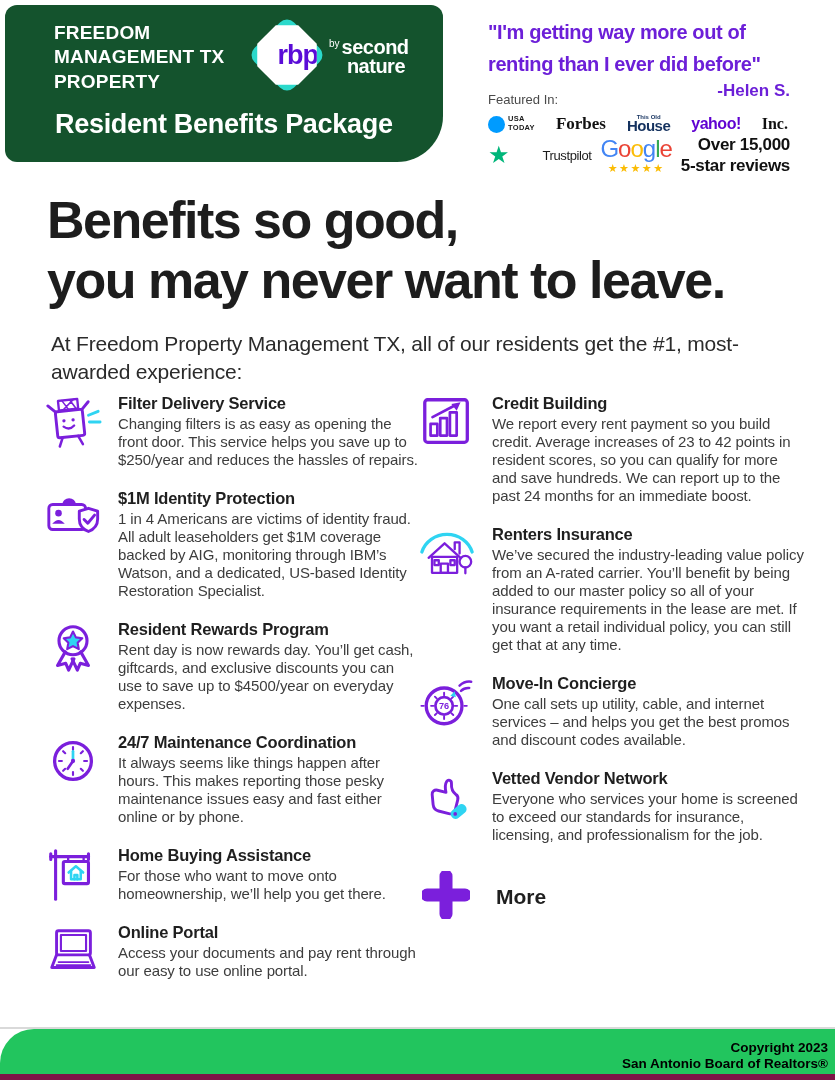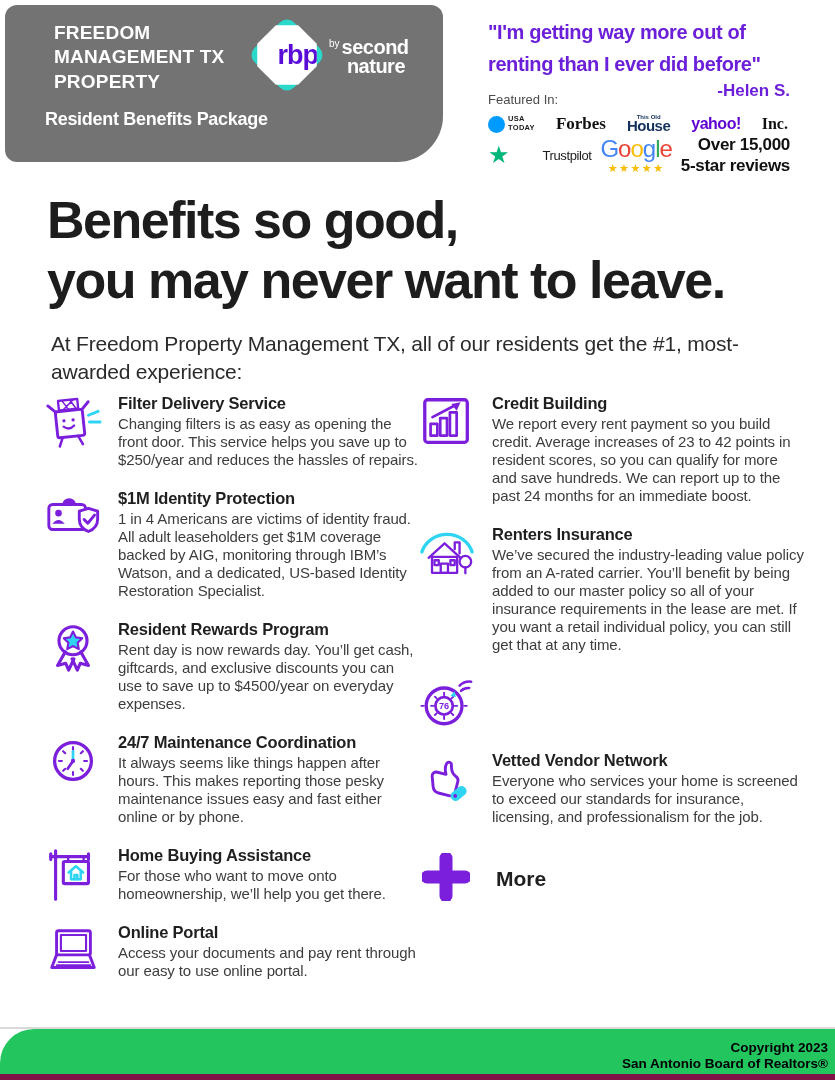--- a/index.html
+++ b/index.html
@@ -1,22 +1,22 @@
 <!DOCTYPE html>
 <html><head>
 <meta charset="utf-8">
 <style>
   html,body { margin:0; padding:0; }
   body { width:835px; height:1080px; background:#ffffff; font-family:"Liberation Sans",sans-serif; position:relative; overflow:hidden; }
   .page { position:absolute; inset:0; }
 
   
-  .brand-block { position:absolute; left:5px; top:5px; width:438px; height:157px; background:#737373; border-radius:12px 12px 46px 12px; }
+  .brand-block { position:absolute; left:5px; top:5px; width:438px; height:157px; background:#14532d; border-radius:12px 12px 46px 12px; }
   .company { position:absolute; left:49px; top:16px; color:#fff; font-weight:bold; font-size:19px; line-height:1.28; letter-spacing:0.2px; }
-  .package-title { position:absolute; left:40px; top:104px; color:#fff; font-weight:bold; font-size:18px; letter-spacing:-0.3px;text-align:center; }
+  .package-title { position:absolute; left:50px; top:104px; color:#fff; font-weight:bold; font-size:27px; letter-spacing:-0.3px;text-align:center; }
 
   .rbp-logo { position:absolute; left:243px; top:11px; width:78px; height:78px; }
   .rbp-diamond { position:absolute; left:11px; top:11px; width:56px; height:56px; background:#2BD9CB; border-radius:10px; transform:rotate(45deg); }
   .rbp-octagon { position:absolute; left:8px; top:8px; width:62px; height:62px; background:#fff;
     clip-path:polygon(32% 2%, 68% 2%, 98% 32%, 98% 68%, 68% 98%, 32% 98%, 2% 68%, 2% 32%);
     display:flex; align-items:center; justify-content:flex-end; }
   .rbp-text { color:#5A0CD7; font-weight:bold; font-size:27px; letter-spacing:-1px; }
 
   .second-nature { position:absolute; left:324px; top:33px; width:76px; color:#fff; text-align:right; line-height:0.92; }
   .by { font-size:10px; position:relative; top:-7px; margin-right:2px; }
@@ -324,20 +324,24 @@
               <circle cx="27" cy="34" r="9" stroke-width="2.8"></circle>
               <path d="M27 20.5 v2.5 M27 45 v2.5 M13.5 34 h2.5 M38 34 h2.5 M17.5 24.5 l1.8 1.8 M34.7 41.7 l1.8 1.8 M36.5 24.5 l-1.8 1.8 M19.3 41.7 l-1.8 1.8" stroke-width="2"></path>
               <path d="M3.5 34 h2.5 M48 34 h2.5" stroke-width="2"></path>
               <path d="M43 13 q5.5 -5 12 -4" stroke-width="2.6"></path>
               <path d="M44.5 18.5 q3.5 -3.5 8.5 -3" stroke-width="2.6"></path>
             </g>
             <path d="M33.5 23.5 l4.5 -4.5 1.2 6 z" fill="#2FD4F2"></path>
             <text x="27" y="37.5" font-size="9.5" font-weight="bold" fill="#7B1FDC" text-anchor="middle" font-family="Liberation Sans, sans-serif">76</text>
           </svg>
         </div>
+        <div class="btext">
+          <div class="btitle">Move-In Concierge</div>
+          <div class="bbody">One call sets up utility, cable, and internet services – and helps you get the best promos and discount codes available.</div>
+        </div>
       </div>
 
       <div class="benefit">
         <div class="bicon">
           <svg width="58" height="58" viewBox="0 0 60 60">
             <g transform="rotate(14 30 30)">
               <path d="M38 25 c-3 -1 -6 -5 -7 -10 c-0.6 -3 -4.2 -3.4 -5.2 -0.4 c-1 3 0 7 2 11 h-9 c-3.2 0 -5.3 2.6 -4.3 5.6 l3.5 10 c1.1 3 3.6 5 7 5 h11 c3.5 0 5.5 -2 5.5 -5 v-11 c0 -3 -1.5 -4.6 -3.5 -5.2 z" stroke="#7B1FDC" stroke-width="3" fill="none" stroke-linejoin="round" stroke-linecap="round"></path>
             </g>
             <rect x="33" y="40" width="18" height="10" rx="4.5" transform="rotate(-40 42 45)" fill="#2FD4F2"></rect>
             <circle cx="38.5" cy="47.5" r="1.9" fill="#7B1FDC"></circle>

